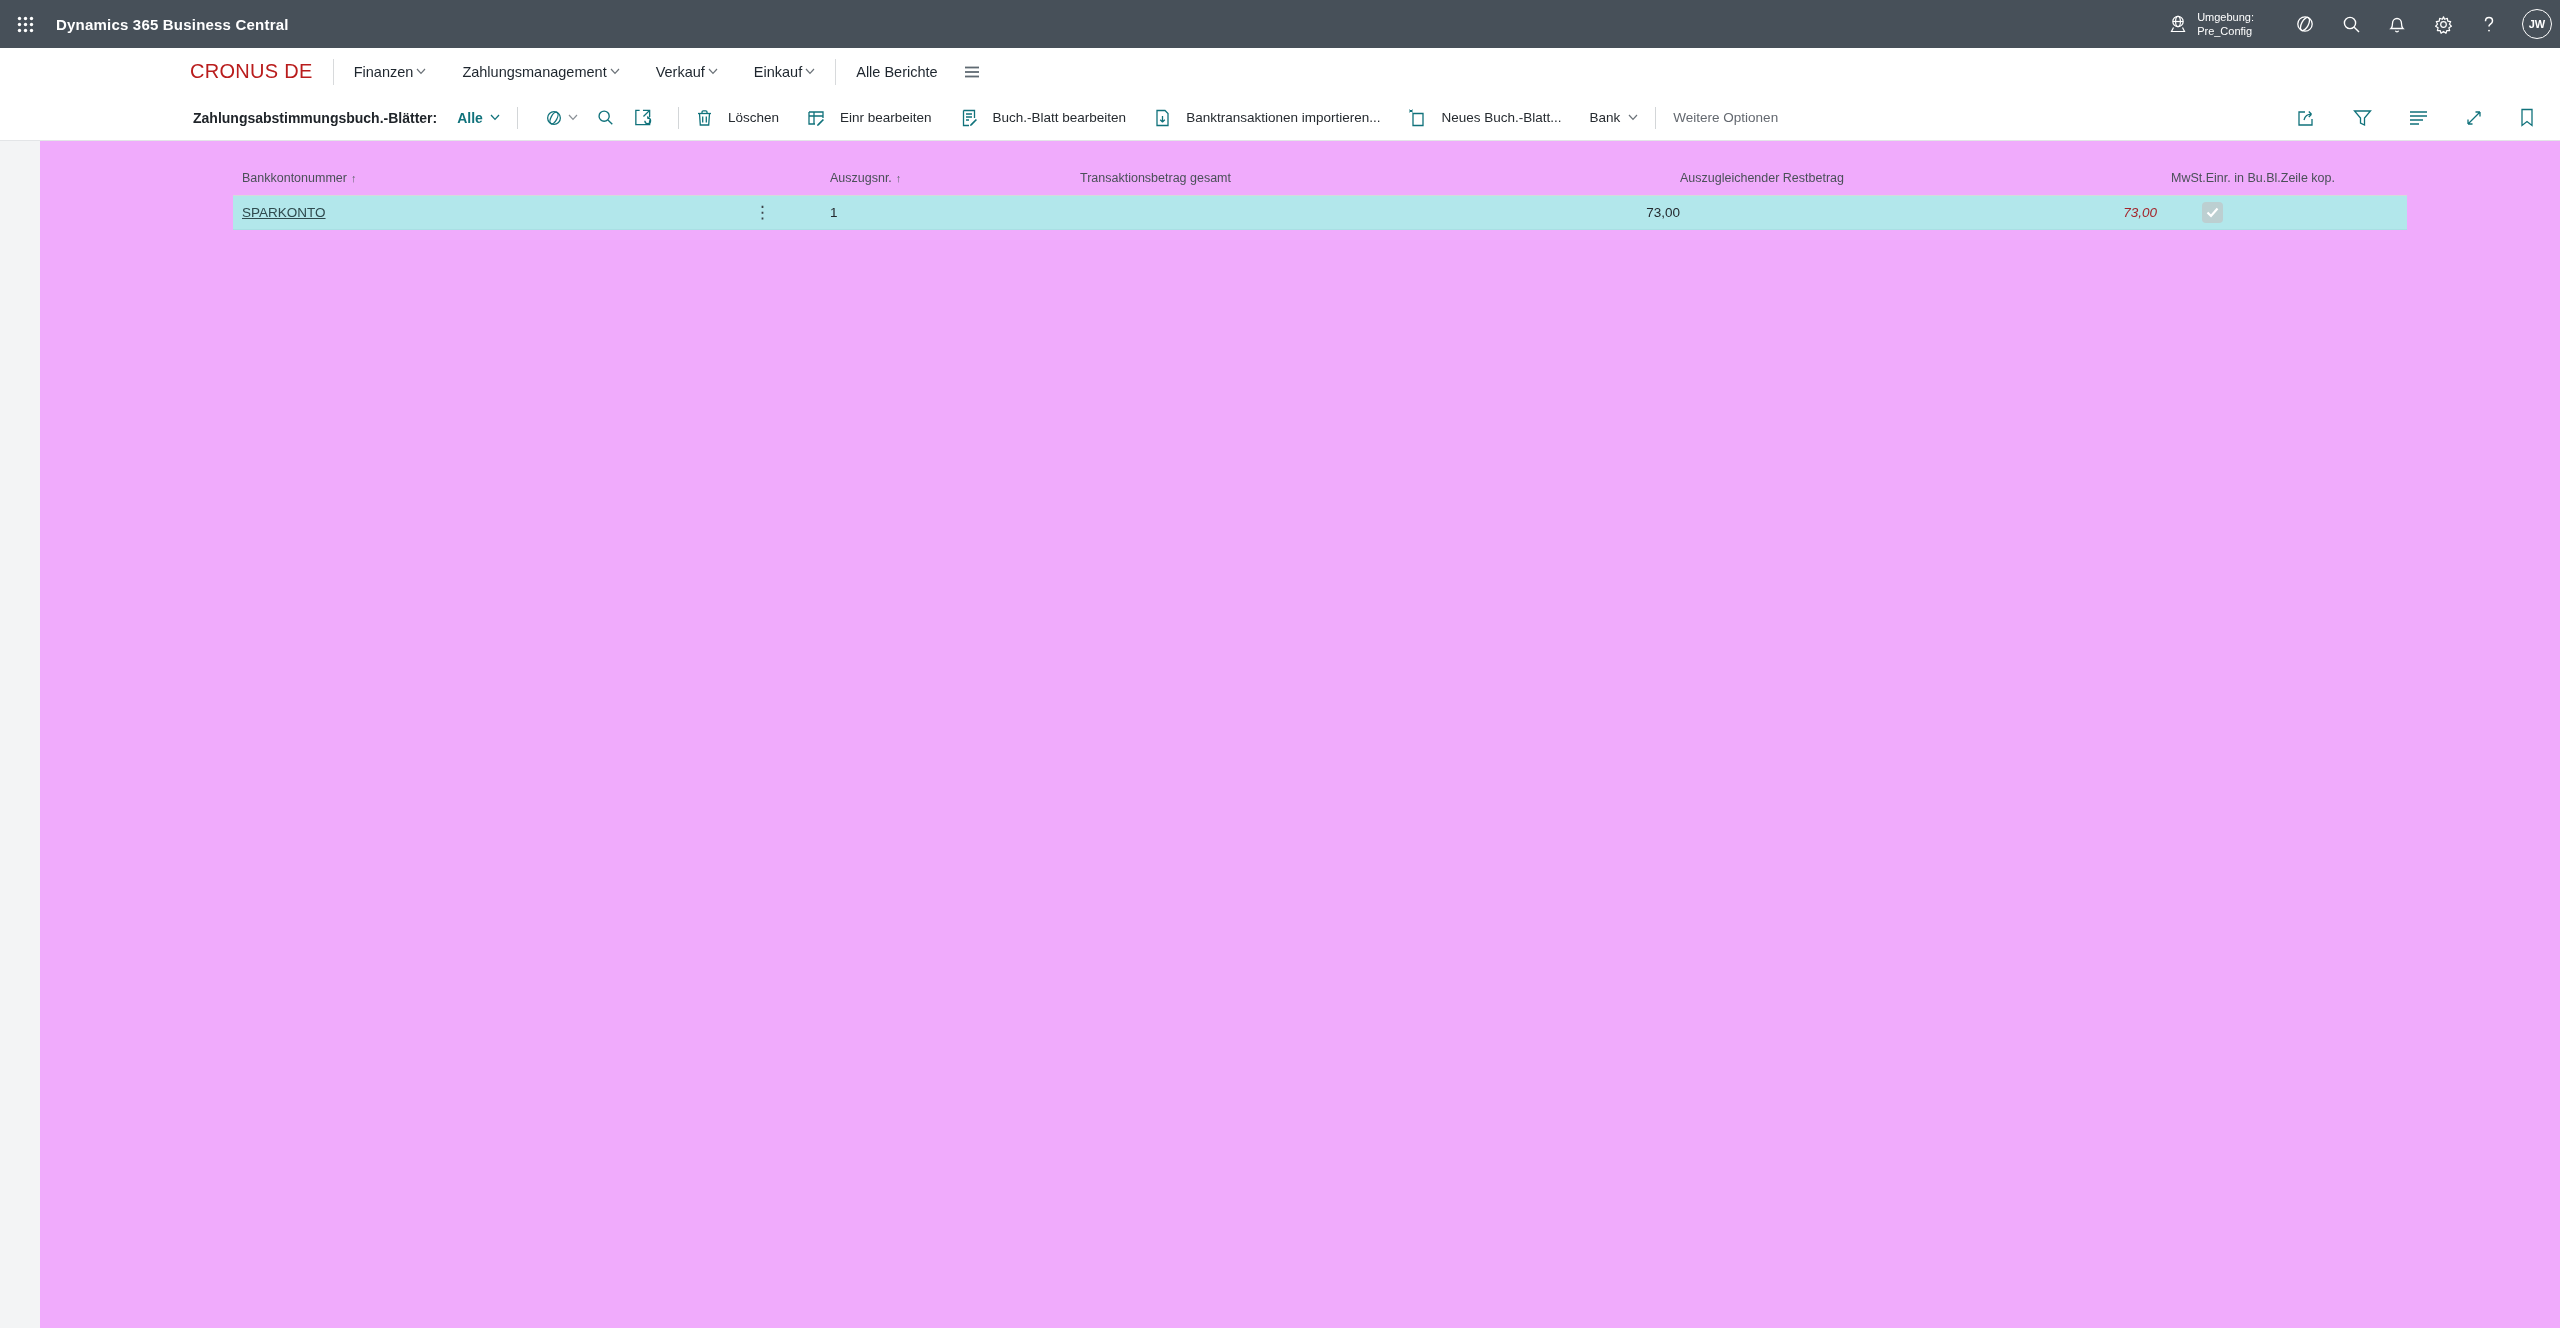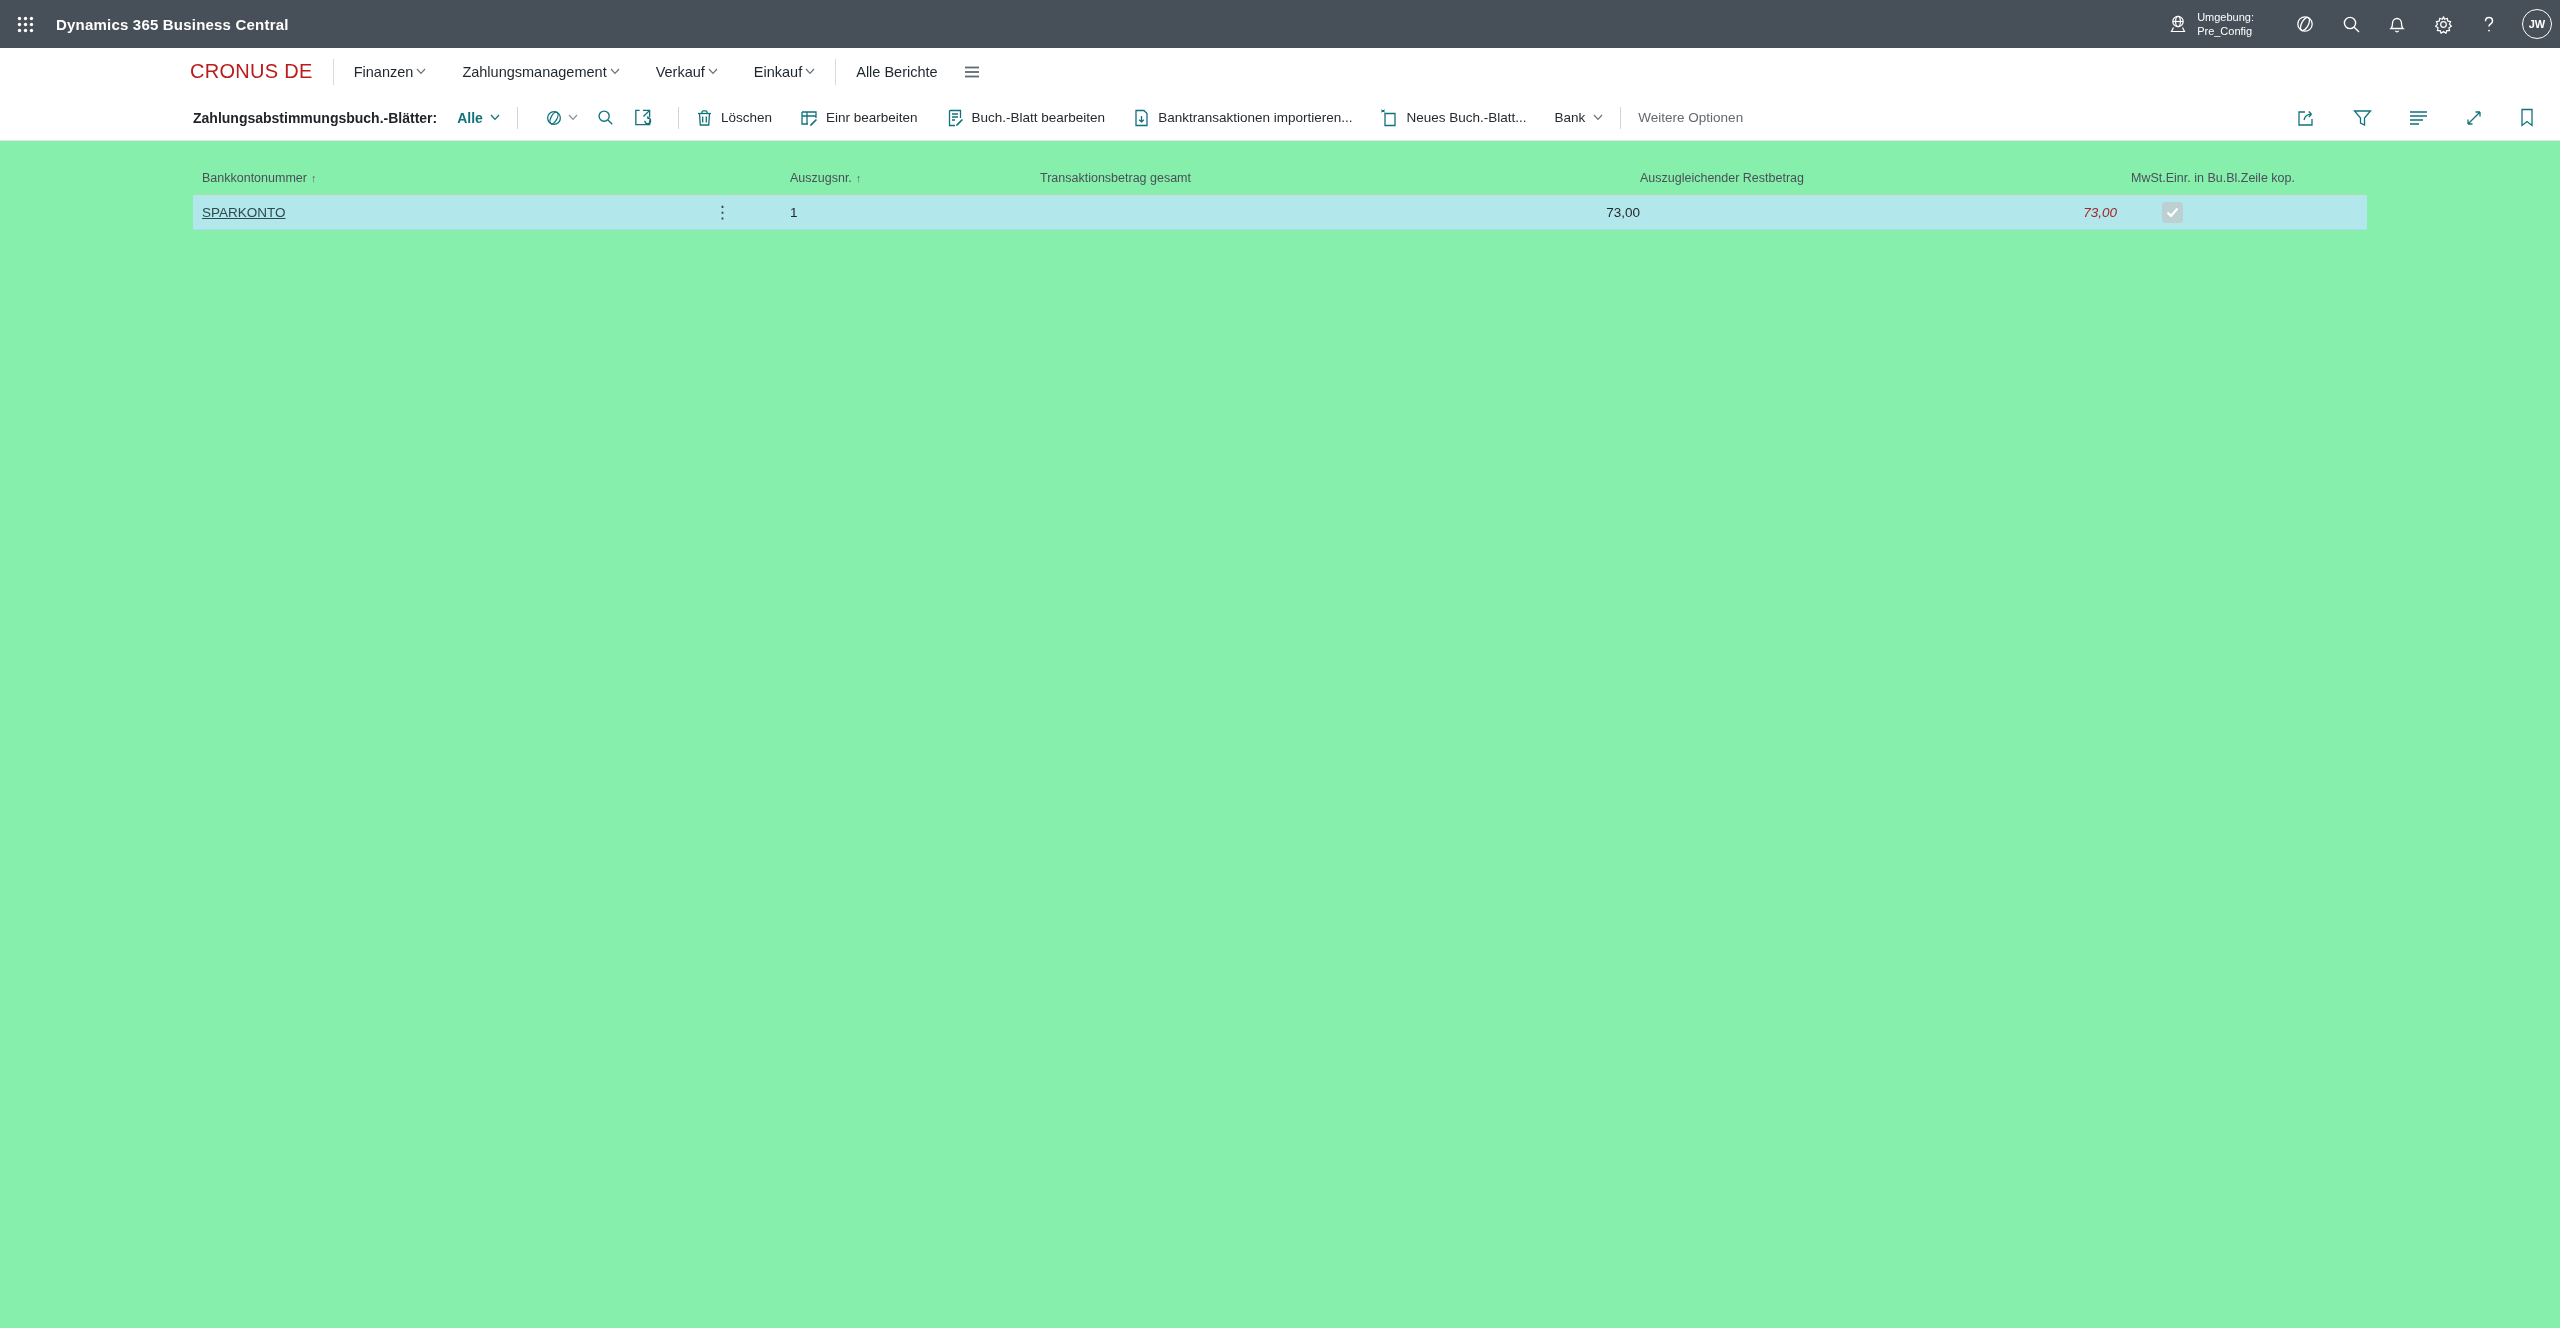--- a/index.html
+++ b/index.html
@@ -24,28 +24,28 @@
   .nav-item { font-size: 14.5px; color: #1e262e; display: flex; align-items: center; gap: 3px; cursor: pointer; white-space: nowrap; }
   .chev { width: 10px; height: 7px; }
   .hamburger { margin-left: 26px; cursor: pointer; display: flex; align-items: center; }
 
   
   .ribbon { height: 46px; background: #fff; border-bottom: 1px solid #e3e5e7; display: flex; align-items: center; padding: 0 26px 0 193px; font-size: 13.5px; }
   .ribbon-title { font-size: 14px; font-weight: 700; color: #20252a; margin-right: 20px; white-space: nowrap; }
   .filter-pill { display: flex; align-items: center; gap: 7px; color: #10727b; font-weight: 600; font-size: 14px; cursor: pointer; }
   .rb-divider { width: 1px; height: 22px; background: #d3d6d8; margin: 0 17px; }
   .rb-iconbtn { display: flex; align-items: center; gap: 4px; color: #10727b; cursor: pointer; padding: 0 9px; }
-  .rb-action { display: flex; align-items: center; gap: 8px; color: #262b30; cursor: pointer; margin-right: 28px; white-space: nowrap; }
+  .rb-action { display: flex; align-items: center; gap: 15px; color: #262b30; cursor: pointer; margin-right: 28px; white-space: nowrap; }
   .rb-action.dropdown { margin-right: 0; gap: 8px; }
   .more-options { color: #63686f; cursor: pointer; white-space: nowrap; }
   .ribbon-right { margin-left: auto; display: flex; align-items: center; gap: 37px; color: #10727b; }
   .ribbon-right .ric { cursor: pointer; display: flex; align-items: center; }
 
   
-  .content { background: #86efac; height: 1187px; }
+  .content { background: #f0abfc; height: 1187px; margin-left: 40px; }
   .list { margin-left: 193px; width: 2174px; }
   .grid { display: grid; grid-template-columns: 519px 78px 250px 600px 477px 250px; align-items: center; }
   .grid-header { height: 55px; border-bottom: 1px solid #d6d9db; color: #4a5058; font-size: 12.5px; align-items: end; padding-bottom: 10px; }
   .grid-header .hcell { display: flex; align-items: baseline; gap: 4px; white-space: nowrap; }
   .sort-arrow { font-size: 11px; color: #5b6168; }
   .grid-row { height: 34px; font-size: 13.5px; border-bottom: 1px solid #e8ebec; background: transparent; }
   .grid-row.selected { background: #b2e7eb; border-bottom-color: #a9dfe3; }
   .c-pad { padding-left: 9px; }
   .num { text-align: right; }
   .hdr-right { justify-content: flex-start; }

